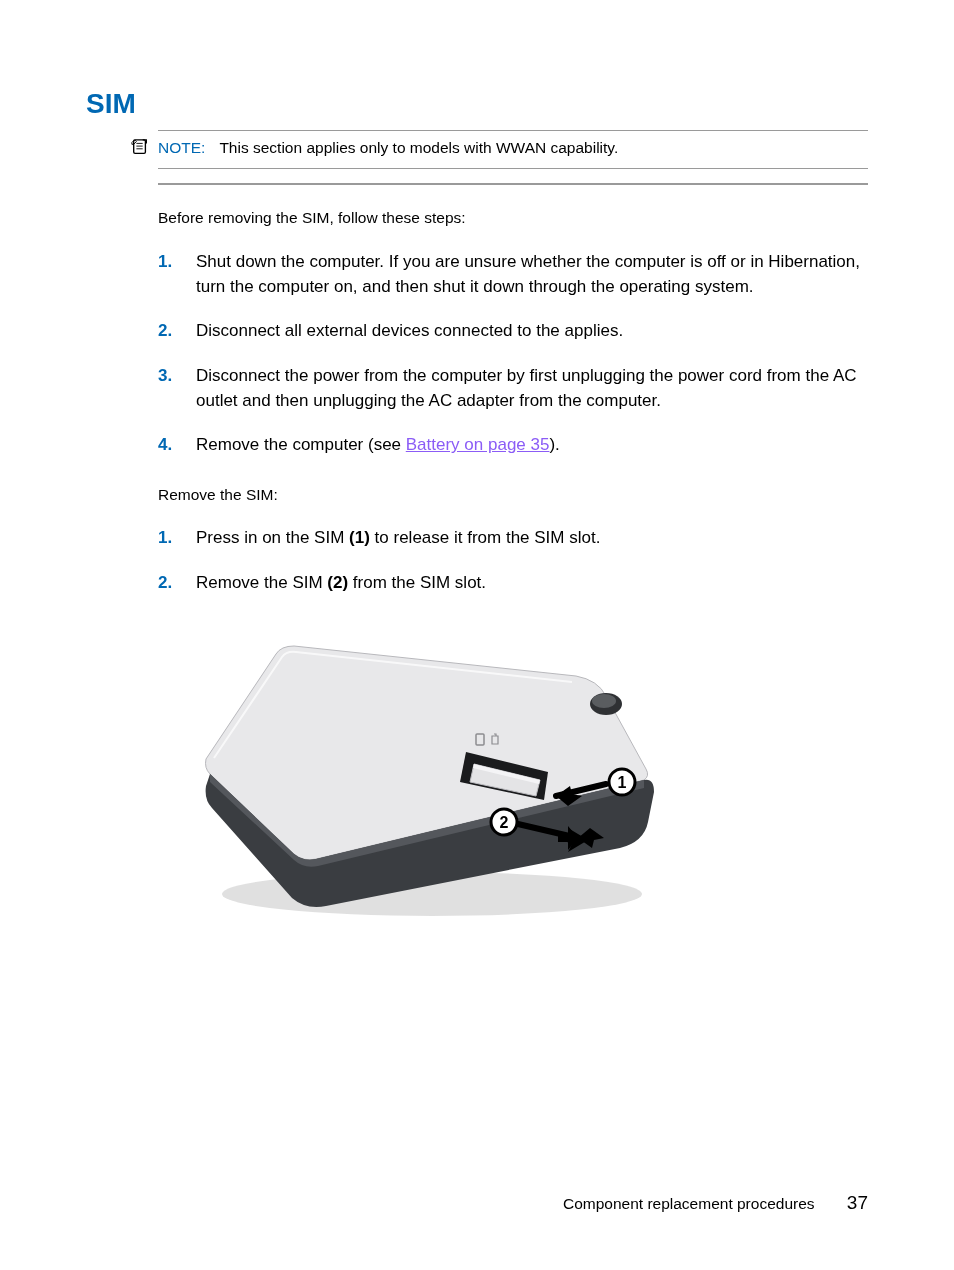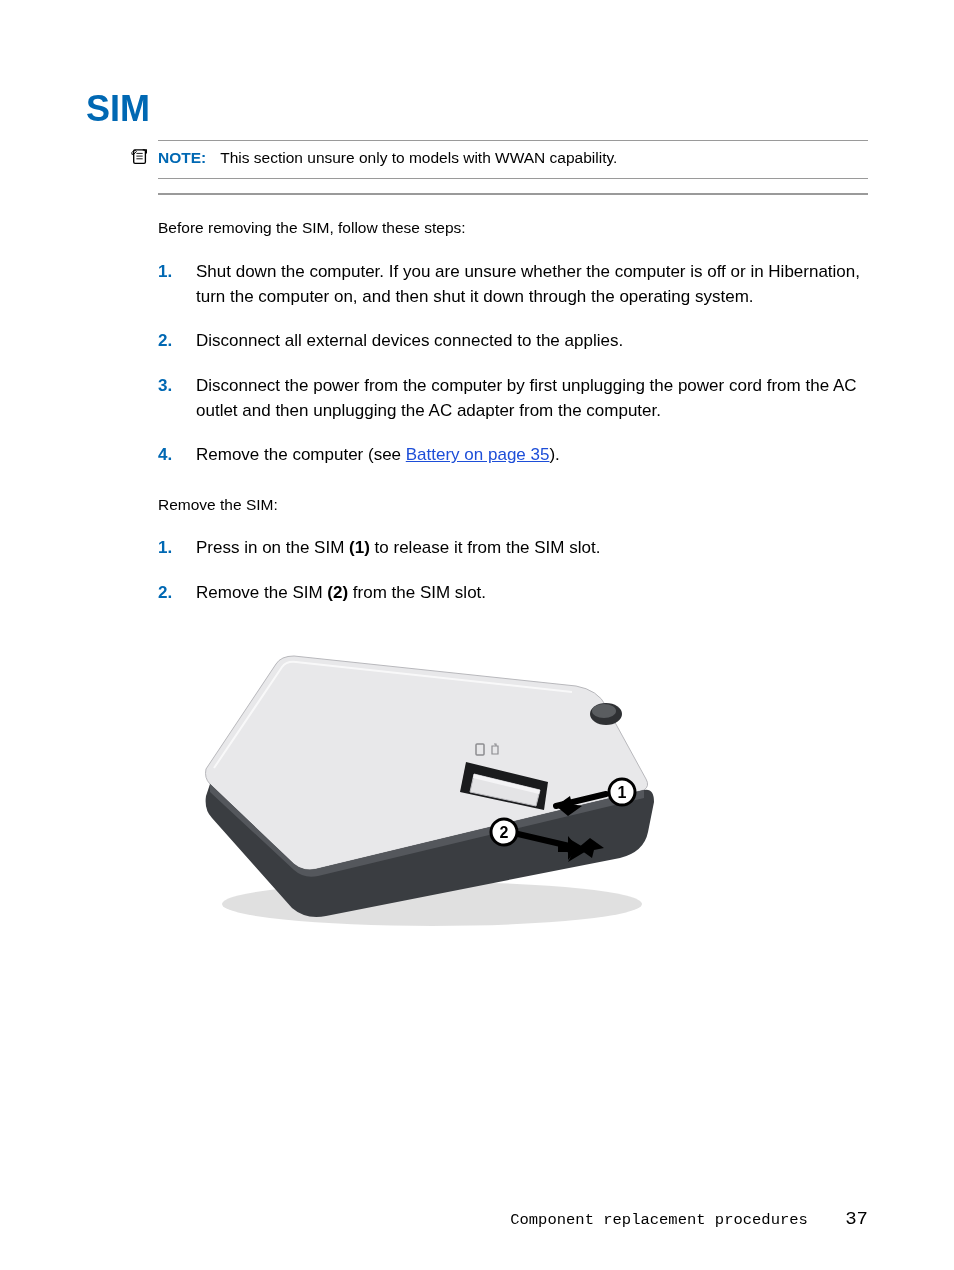--- a/index.html
+++ b/index.html
@@ -11,21 +11,21 @@
       width: 954px;
       height: 1270px;
       position: relative;
       box-sizing: border-box;
     }
     .page {
       padding: 88px 86px 0 86px;
     }
     .section-heading {
       color: #0068b3;
-      font-size: 36px;
+      font-size: 28px;
       font-weight: bold;
       margin: 0 0 10px 0;
     }
     .content-block {
       margin-left: 72px;
     }
     .hr-line {
       border: none;
       border-top: 1px solid #9a9a9a;
       margin: 0;
@@ -39,21 +39,21 @@
     }
     .note-icon {
       flex: 0 0 auto;
       width: 22px;
       margin-left: -28px;
       margin-right: 6px;
       margin-top: 1px;
     }
     .note-label {
       color: #0068b3;
-      font-weight: bold;
+      font-weight: normal;
       margin-right: 10px;
     }
     .note2 {
       padding: 6px 0;
       font-size: 15.5px;
       line-height: 1.45;
     }
     .para {
       font-size: 15.5px;
       line-height: 1.45;
@@ -77,36 +77,35 @@
     ol.steps > li::before {
       content: counter(step) ".";
       position: absolute;
       left: 0;
       top: 0;
       color: #0068b3;
       font-weight: bold;
     }
     .bold-inline { font-weight: bold; }
     a.xref {
-      color: #1d4ed8;
+      color: #8b5cf6;
       text-decoration: underline;
     }
     .figure {
       margin: 28px 0 28px 38px;
       width: 472px;
       height: 306px;
       position: relative;
     }
     .figure svg { display: block; }
     .footer {
       position: absolute;
-      bottom: 40px;
+      bottom: 56px;
       right: 86px;
       font-size: 15.5px;
-      font-family: Liberation Mono, monospace;
     }
     .footer .page-num {
       font-size: 19px;
       margin-left: 28px;
     }
   </style>
 </head>
 <body>
 
 <div class="page">
@@ -121,21 +120,21 @@
           <rect x="3" y="2" width="13" height="15" rx="1.5" fill="none" stroke="#000" stroke-width="1.5"></rect>
           <path d="M13 2 l4 0 l0 4" fill="none" stroke="#000" stroke-width="1.5"></path>
           <line x1="6" y1="6" x2="13" y2="6" stroke="#000" stroke-width="1"></line>
           <line x1="6" y1="9" x2="13" y2="9" stroke="#000" stroke-width="1"></line>
           <line x1="6" y1="12" x2="13" y2="12" stroke="#000" stroke-width="1"></line>
           <path d="M1 5 l3 -3 l2 2 l-3 3 l-2 0 z" fill="none" stroke="#000" stroke-width="1"></path>
         </svg>
       </span>
       <div>
         <span class="note-label">NOTE:</span>
-        <span>This section unsure only to models with WWAN capability.</span>
+        <span>This section applies only to models with WWAN capability.</span>
       </div>
     </div>
     <hr class="hr-line">
 
     <div style="height:14px"></div>
 
     <hr class="hr-line">
     <hr class="hr-line">
 
     <p class="para">Before removing the SIM, follow these steps:</p>

